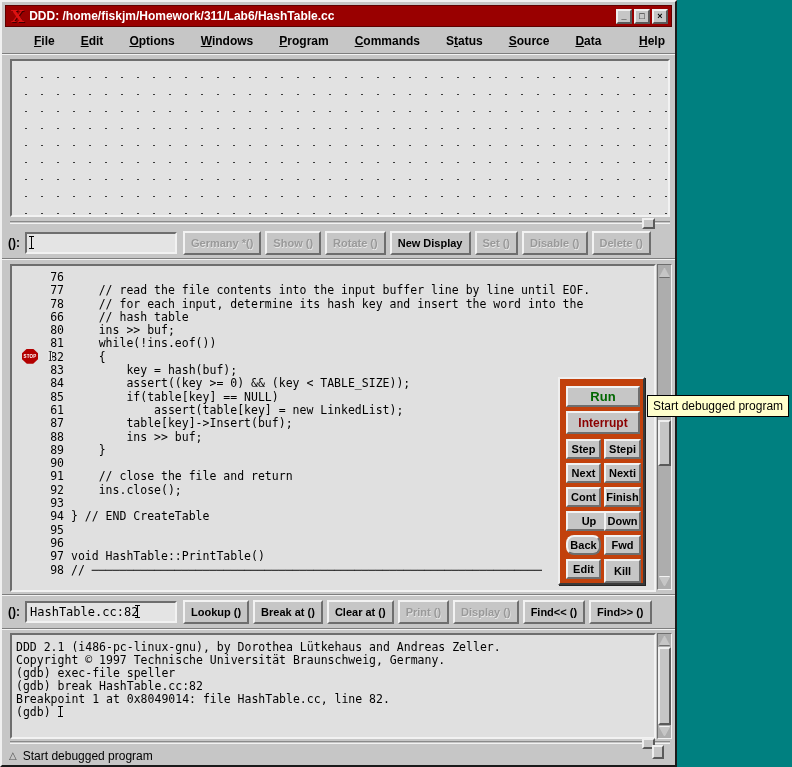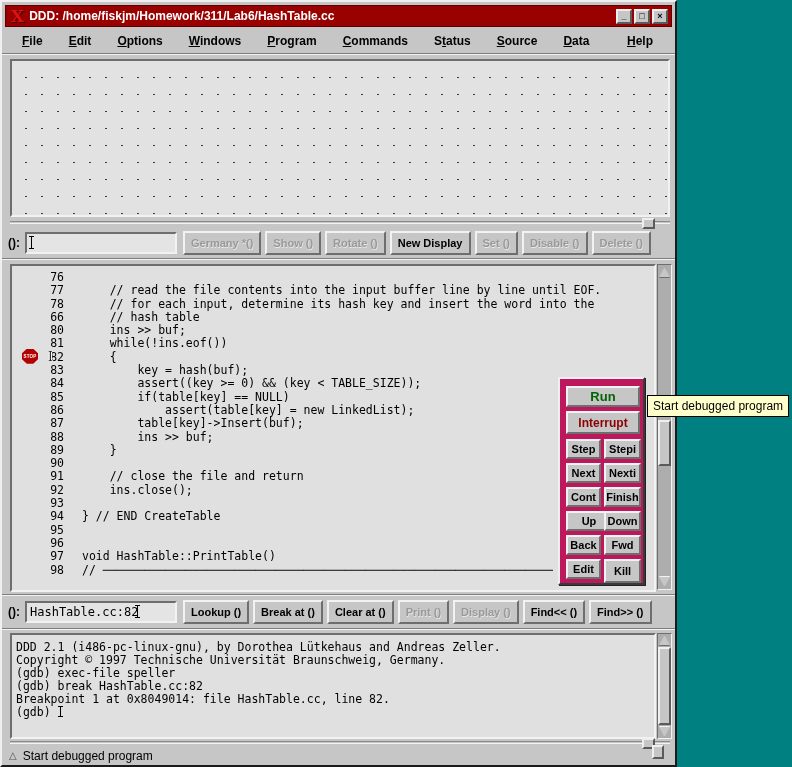--- a/index.html
+++ b/index.html
@@ -14,21 +14,21 @@
               display:flex; align-items:center; padding:0 3px; }
   .xlogo { color:#dd1111; font:bold 17px "DejaVu Serif", serif; line-height:16px;
            text-shadow:1px 1px 0 #400000; margin:0 5px 0 2px; }
   .title-text { color:#ffffff; font:bold 12px "Liberation Sans", sans-serif; flex:1;
                 white-space:nowrap; overflow:hidden; }
   .winbtns { display:flex; gap:2px; }
   .winbtn { width:16px; height:15px; background:#c6c6c6; border:2px solid;
             border-color:#efefef #5a5a5a #5a5a5a #efefef; font:bold 9px "Liberation Sans", sans-serif;
             display:flex; align-items:center; justify-content:center; color:#000; line-height:1; }
   
-  .menubar { position:absolute; left:6px; top:27px; width:667px; height:23px;
+  .menubar { position:absolute; left:18px; top:27px; width:667px; height:23px;
              display:flex; align-items:center; padding:0 14px; }
   .menu-item { font:bold 12px "Liberation Sans", sans-serif; color:#000; margin-right:26px;
                white-space:nowrap; }
   .menu-item.help { margin:0 8px 0 auto; }
   .menu-item u { text-decoration:underline; }
   .groove { position:absolute; left:0; height:2px; border-top:1px solid #7e7e7e;
             border-bottom:1px solid #f2f2f2; width:673px; }
   
   .canvas { position:absolute; left:8px; top:57px; width:660px; height:158px;
             background:#e2e2e2; border:2px solid; border-color:#6e6e6e #f2f2f2 #f2f2f2 #6e6e6e;
@@ -54,40 +54,40 @@
           white-space:nowrap; }
   .mbtn.disabled { color:#999999; text-shadow:0.5px 0.5px 0 #e8e8e8; }
   
   .srcpanel { position:absolute; left:8px; top:262px; width:646px; height:328px;
               background:#e0e0e0; border:2px solid; border-color:#6e6e6e #f2f2f2 #f2f2f2 #6e6e6e;
               overflow:hidden; padding-top:4px; }
   .srcline { position:relative; display:flex; height:13.3px;
              font:11.5px "DejaVu Sans Mono", monospace; color:#000; }
   .gutter { width:38px; flex:none; position:relative; }
   .lnum { width:26px; flex:none; text-align:right; margin-left:-12px; }
-  .lcode { white-space:pre; margin-left:18px; }
+  .lcode { white-space:pre; margin-left:7px; }
   .stopicon { position:absolute; left:10px; top:-1px; width:16px; height:15px; background:#b30000;
               clip-path:polygon(30% 0,70% 0,100% 30%,100% 70%,70% 100%,30% 100%,0 70%,0 30%);
               color:#fff; font:bold 4.5px "Liberation Sans", sans-serif;
               display:flex; align-items:center; justify-content:center; letter-spacing:0.2px; }
   .ibeam { position:absolute; left:36px; top:0px; font:12px "DejaVu Serif", serif; color:#2a2a2a;
            text-shadow:1px 0 0 #fff, -1px 0 0 #fff; }
   
   .vsb { position:absolute; width:15px; background:#adadad; border:1px solid;
          border-color:#6e6e6e #f2f2f2 #f2f2f2 #6e6e6e; }
   .sb-arrow { position:absolute; left:1px; width:11px; height:9px; }
   .tri-up { border-left:5.5px solid transparent; border-right:5.5px solid transparent;
             border-bottom:9px solid #c6c6c6; filter:drop-shadow(0 1px 0 #6e6e6e); }
   .tri-down { border-left:5.5px solid transparent; border-right:5.5px solid transparent;
               border-top:9px solid #c6c6c6; filter:drop-shadow(0 -1px 0 #f2f2f2); }
   .sb-thumb { position:absolute; left:0px; width:13px; background:#c6c6c6; border:2px solid;
               border-color:#efefef #5a5a5a #5a5a5a #efefef; }
   
   .cmdpanel { position:absolute; left:558px; top:377px; width:87px; height:208px;
-              background:#be185d; border:2px solid; border-color:#efefef #3a3a3a #3a3a3a #efefef;
+              background:#c2410c; border:2px solid; border-color:#efefef #3a3a3a #3a3a3a #efefef;
               box-shadow:1px 1px 0 #222; z-index:5; }
   .cmdbtn { position:absolute; background:#c6c6c6; border:2px solid;
             border-color:#f2f2f2 #6e6e6e #6e6e6e #f2f2f2; color:#000;
             font:bold 11px "Liberation Sans", sans-serif;
             display:flex; align-items:center; justify-content:center; }
   
   .tooltip { position:absolute; left:647px; top:395px; height:22px; background:#ffffcc;
              border:1px solid #000; color:#000; font:12px "Liberation Sans", sans-serif;
              display:flex; align-items:center; padding:0 5px; z-index:9; white-space:nowrap; }
   
@@ -209,21 +209,21 @@
           <span class="lnum">84</span>
           <span class="lcode">        assert((key &gt;= 0) &amp;&amp; (key &lt; TABLE_SIZE));</span>
         </div>
         <div class="srcline">
           <span class="gutter"></span>
           <span class="lnum">85</span>
           <span class="lcode">        if(table[key] == NULL)</span>
         </div>
         <div class="srcline">
           <span class="gutter"></span>
-          <span class="lnum">86</span>
+          <span class="lnum">61</span>
           <span class="lcode">            assert(table[key] = new LinkedList);</span>
         </div>
         <div class="srcline">
           <span class="gutter"></span>
           <span class="lnum">87</span>
           <span class="lcode">        table[key]-&gt;Insert(buf);</span>
         </div>
         <div class="srcline">
           <span class="gutter"></span>
           <span class="lnum">88</span>
@@ -337,19 +337,19 @@
       <button class="cmdbtn" style="left: 6px; top: 7px; width: 74px; height: 21px; font-size: 13px; color: rgb(0, 102, 0);">Run</button>
       <button class="cmdbtn" style="left: 6px; top: 32px; width: 74px; height: 23px; font-size: 12px; color: rgb(139, 0, 0);">Interrupt</button>
       <button class="cmdbtn" style="top: 60px; height: 20px; left: 6px; width: 35px;">Step</button>
       <button class="cmdbtn" style="top: 60px; height: 20px; left: 44px; width: 37px;">Stepi</button>
       <button class="cmdbtn" style="top: 84px; height: 20px; left: 6px; width: 35px;">Next</button>
       <button class="cmdbtn" style="top: 84px; height: 20px; left: 44px; width: 37px;">Nexti</button>
       <button class="cmdbtn" style="top: 108px; height: 20px; left: 6px; width: 35px;">Cont</button>
       <button class="cmdbtn" style="top: 108px; height: 20px; left: 44px; width: 37px;">Finish</button>
       <button class="cmdbtn" style="top: 132px; height: 20px; left: 6px; width: 46px;">Up</button>
       <button class="cmdbtn" style="top: 132px; height: 20px; left: 44px; width: 37px;">Down</button>
-      <button class="cmdbtn" style="top: 156px; height: 20px; left: 6px; width: 35px;">Back</button>
+      <button class="cmdbtn" style="top: 156px; height: 20px; left: 6px; width: 35px; border-radius: 8px;">Back</button>
       <button class="cmdbtn" style="top: 156px; height: 20px; left: 44px; width: 37px;">Fwd</button>
       <button class="cmdbtn" style="top: 180px; height: 20px; left: 6px; width: 35px;">Edit</button>
       <button class="cmdbtn" style="top: 180px; height: 24px; left: 44px; width: 37px;">Kill</button>
     </div>
   <div class="tooltip">Start debugged program</div>
 </div>
 
 </body></html>

